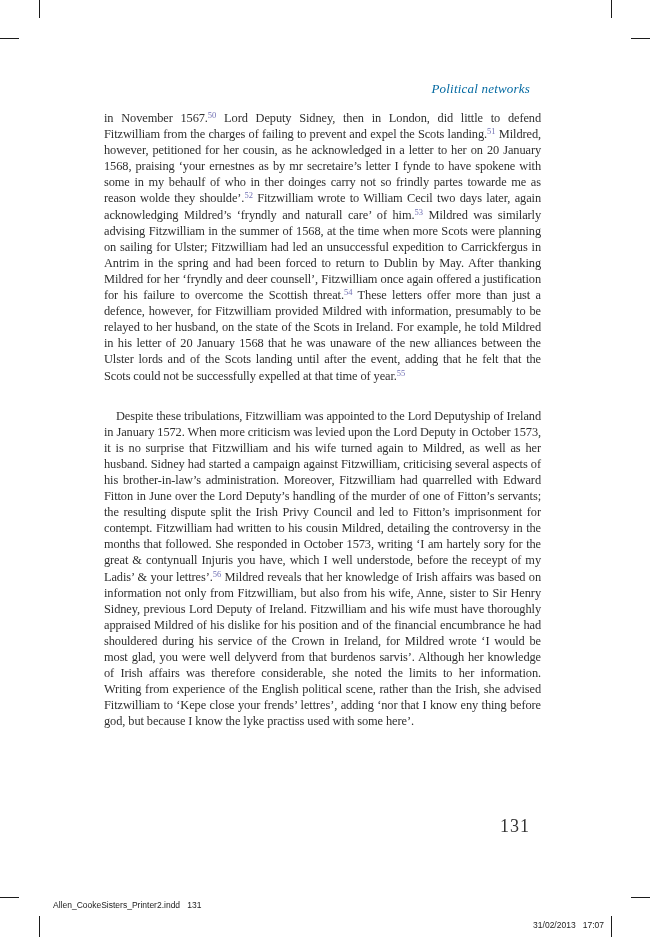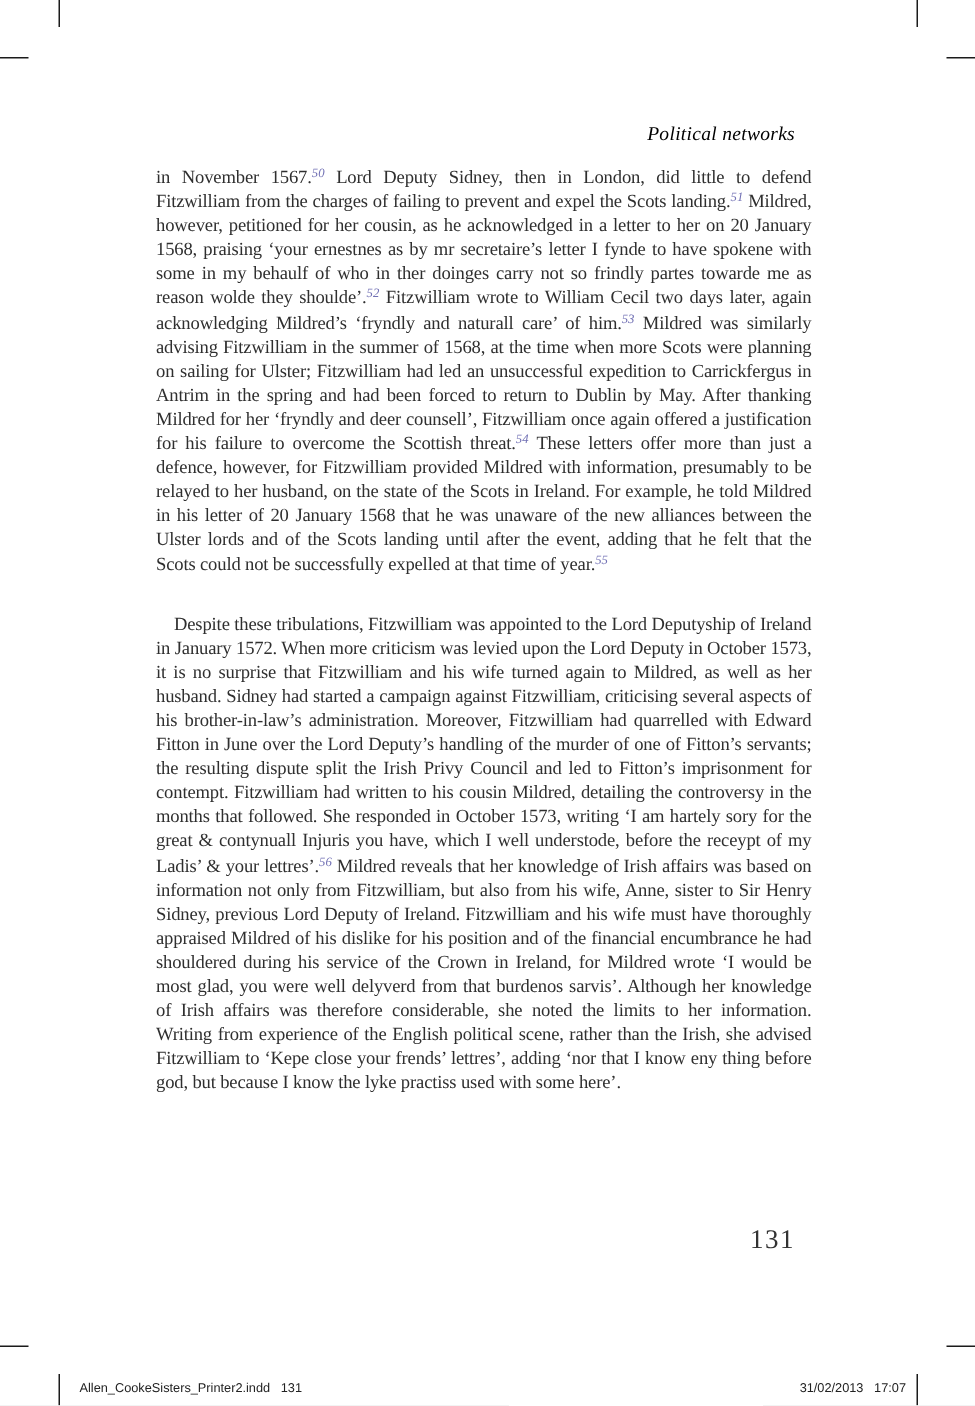--- a/index.html
+++ b/index.html
@@ -27,21 +27,21 @@
   .cm-bl-v{left:39px;top:916px;width:1px;height:21px;}
   .cm-br-h{left:631px;top:897px;width:19px;height:1px;}
   .cm-br-v{left:611px;top:916px;width:1px;height:21px;}
 
   .running-header{
     position:absolute;
     top:81px;right:120px;
     font-style:italic;
     font-size:13px;
     letter-spacing:.2px;
-    color:#000000;
+    color:#0369a1;
   }
   .body-text{
     position:absolute;
     left:104px;top:110px;
     width:437px;
     font-size:12.4px;
     line-height:16.1px;
     letter-spacing:-0.1px;
     text-align:justify;
     color:var(--text);
@@ -51,37 +51,36 @@
   .fnref{
     color:var(--fnref);
     font-size:8.5px;
     line-height:0;
     vertical-align:baseline;
     position:relative;
     top:-4px;
     letter-spacing:0;
     cursor:pointer;
     text-decoration:none;
-    font-style:italic;
   }
   .page-number{
     position:absolute;
     top:816px;right:120px;
     font-size:18px;
     letter-spacing:1px;
     color:#333;
   }
   .slug{
     position:absolute;
     font-family:"Liberation Sans", sans-serif;
     font-size:8.5px;
     color:#222;
     white-space:pre;
   }
-  .slug-left{left:53px;top:920px;}
+  .slug-left{left:53px;top:900px;}
   .slug-right{right:46px;top:920px;}
 </style>
 </head>
 <body>
 
 <div class="page">
 
   <div class="crop cm-tl-v"></div>
   <div class="crop cm-tl-h"></div>
   <div class="crop cm-tr-v"></div>

